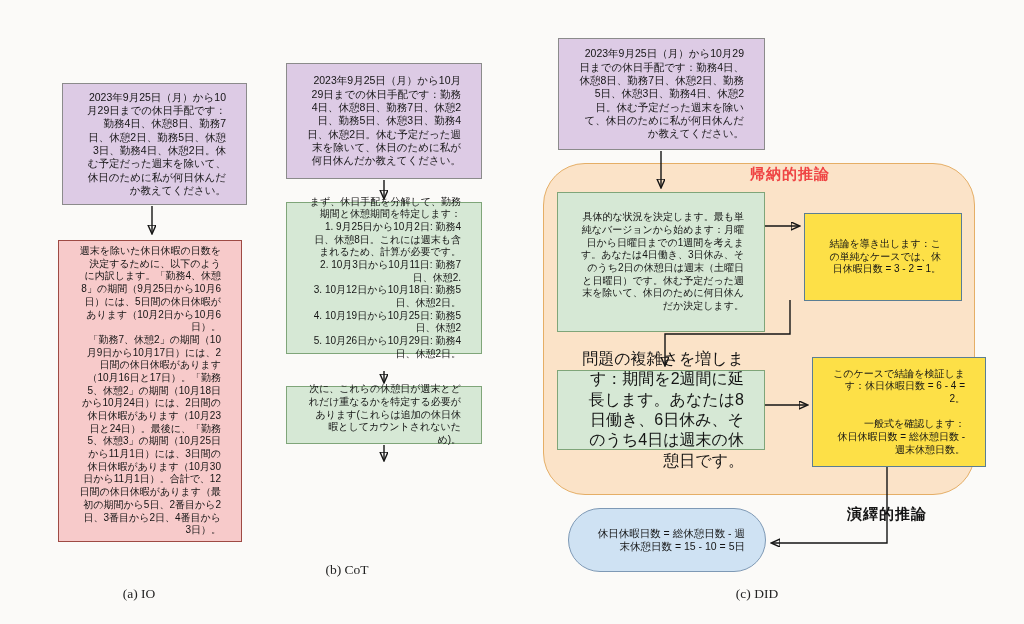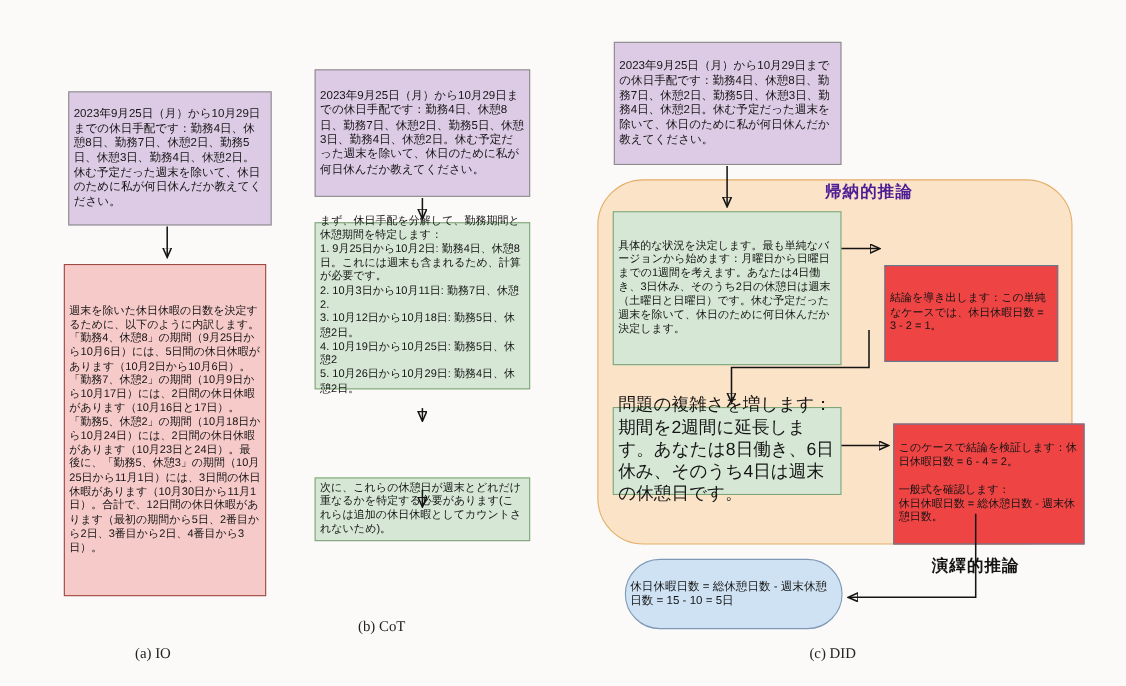--- a/index.html
+++ b/index.html
@@ -1,37 +1,37 @@
 <!DOCTYPE html>
 <html><head>
 <meta charset="utf-8">
 <style>
   html,body{margin:0;padding:0;}
   body{background:#e9e9e9;font-family:"Liberation Sans",sans-serif;}
   #canvas{position:relative;width:1024px;height:624px;background:#fbfaf8;overflow:hidden;}
   .box{
     position:absolute;display:flex;align-items:center;justify-content:center;
-    text-align:left;font-size:10.5px;line-height:1.27;color:#141414;
-    padding:3px 4px;box-sizing:border-box;white-space:pre-line;
+    text-align:right;font-size:10.5px;line-height:1.27;color:#141414;
+    padding:3px 20px;box-sizing:border-box;white-space:pre-line;
     border:1.3px solid #777;
   }
   .purple{background:#ddcbe5;border-color:#8b8b8b;}
   .pink{background:#f7caca;border-color:#9e4a44;}
   .green{background:#d6e8d5;border-color:#7fa579;}
-  .sky{background:#ef4444;border-color:#5a7e94;margin-top:28px;}
+  .sky{background:#fde047;border-color:#5a7e94;}
   .lightblue{background:#cfe2f3;border-color:#7e99b5;}
   .container-orange{
     position:absolute;left:543px;top:163px;width:432px;height:332px;
     background:#fbe3c8;border:1.6px solid #e5ae66;border-radius:42px;box-sizing:border-box;
   }
   .flow-label{
     position:absolute;font-size:15px;font-weight:bold;letter-spacing:1px;
     transform:translateX(-50%);white-space:nowrap;
   }
-  .lbl-inductive{color:#4c1d95;}
+  .lbl-inductive{color:#ef4444;}
   .lbl-deductive{color:#141414;}
   .caption{
     position:absolute;font-family:"Liberation Serif",serif;font-size:13.5px;color:#222;
     transform:translateX(-50%);white-space:nowrap;
   }
   svg.arrows{position:absolute;left:0;top:0;pointer-events:none;}
   svg.arrows path{fill:none;stroke:#141414;stroke-width:1.4;}
 </style>
 </head>
 <body>
@@ -43,21 +43,21 @@
 「勤務7、休憩2」の期間（10月9日から10月17日）には、2日間の休日休暇があります（10月16日と17日）。「勤務5、休憩2」の期間（10月18日から10月24日）には、2日間の休日休暇があります（10月23日と24日）。最後に、「勤務5、休憩3」の期間（10月25日から11月1日）には、3日間の休日休暇があります（10月30日から11月1日）。合計で、12日間の休日休暇があります（最初の期間から5日、2番目から2日、3番目から2日、4番目から3日）。</div>
   <div class="caption" style="left:139px;top:586px;">(a) IO</div>
 
   <div class="box purple" style="left:286px;top:63px;width:196px;height:116px;">2023年9月25日（月）から10月29日までの休日手配です：勤務4日、休憩8日、勤務7日、休憩2日、勤務5日、休憩3日、勤務4日、休憩2日。休む予定だった週末を除いて、休日のために私が何日休んだか教えてください。</div>
   <div class="box green" style="left:286px;top:202px;width:196px;height:152px;font-size:10px;">まず、休日手配を分解して、勤務期間と休憩期間を特定します：
 1. 9月25日から10月2日: 勤務4日、休憩8日。これには週末も含まれるため、計算が必要です。
 2. 10月3日から10月11日: 勤務7日、休憩2.
 3. 10月12日から10月18日: 勤務5日、休憩2日。
 4. 10月19日から10月25日: 勤務5日、休憩2
 5. 10月26日から10月29日: 勤務4日、休憩2日。</div>
-  <div class="box green" style="left:286px;top:386px;width:196px;height:58px;font-size:10px;margin-top:48px;">次に、これらの休憩日が週末とどれだけ重なるかを特定する必要があります(これらは追加の休日休暇としてカウントされないため)。</div>
+  <div class="box green" style="left:286px;top:386px;width:196px;height:58px;font-size:10px;">次に、これらの休憩日が週末とどれだけ重なるかを特定する必要があります(これらは追加の休日休暇としてカウントされないため)。</div>
   <div class="caption" style="left:347px;top:562px;font-family:Liberation Serif, serif;">(b) CoT</div>
 
   <div class="box purple" style="left:558px;top:38px;width:207px;height:112px;">2023年9月25日（月）から10月29日までの休日手配です：勤務4日、休憩8日、勤務7日、休憩2日、勤務5日、休憩3日、勤務4日、休憩2日。休む予定だった週末を除いて、休日のために私が何日休んだか教えてください。</div>
 
   <div class="container-orange"></div>
   <div class="flow-label lbl-inductive" style="left:790px;top:165px;">帰納的推論</div>
 
   <div class="box green" style="left:557px;top:192px;width:208px;height:140px;font-size:10px;">具体的な状況を決定します。最も単純なバージョンから始めます：月曜日から日曜日までの1週間を考えます。あなたは4日働き、3日休み、そのうち2日の休憩日は週末（土曜日と日曜日）です。休む予定だった週末を除いて、休日のために何日休んだか決定します。</div>
   <div class="box sky" style="left:804px;top:213px;width:158px;height:88px;font-size:10px;">結論を導き出します：この単純なケースでは、休日休暇日数 = 3 - 2 = 1。</div>
   <div class="box green" style="left:557px;top:370px;width:208px;height:80px;font-size:16px;">問題の複雑さを増します：期間を2週間に延長します。あなたは8日働き、6日休み、そのうち4日は週末の休憩日です。</div>

